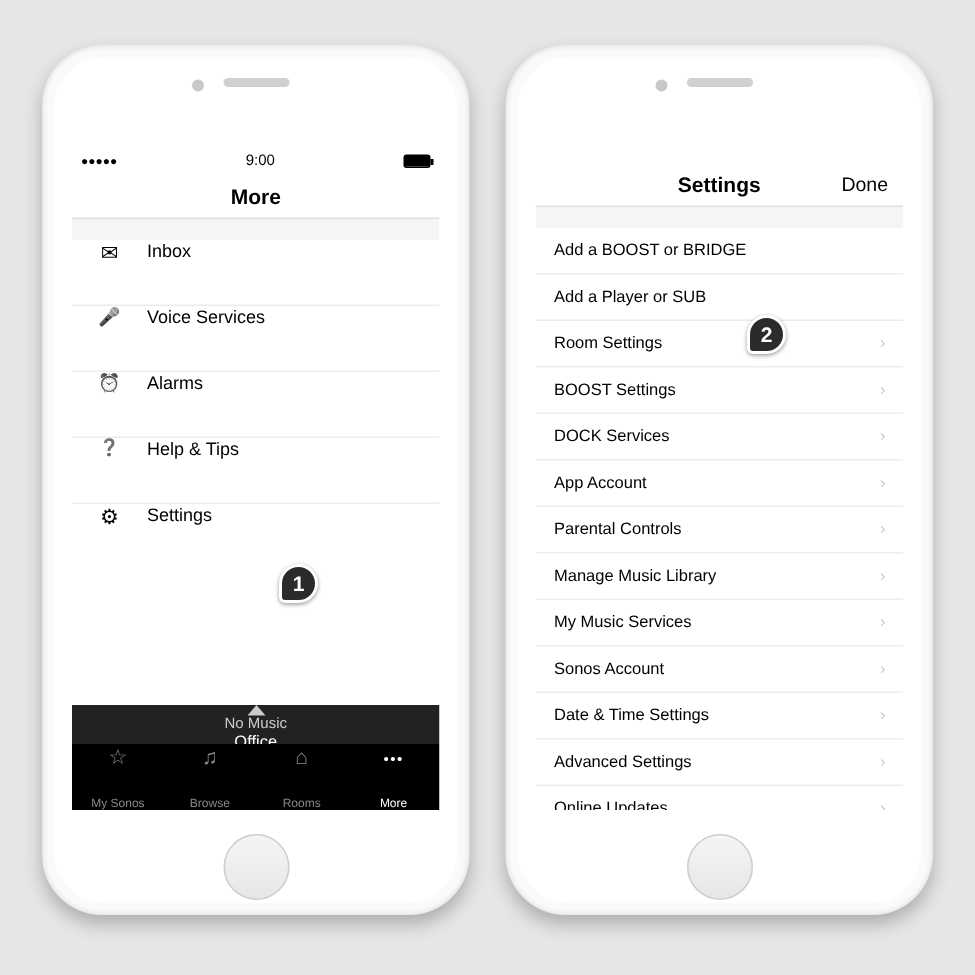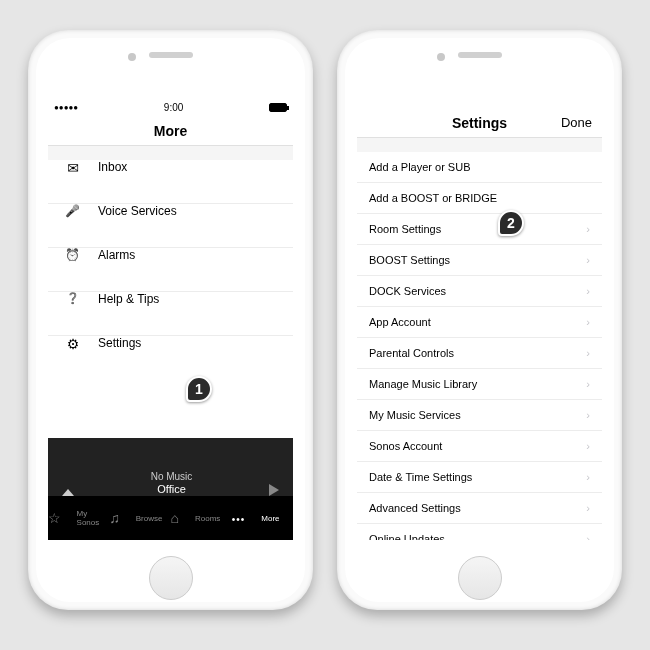--- a/index.html
+++ b/index.html
@@ -104,34 +104,35 @@
     height: 31px;
     border-bottom: 1px solid #ececec;
     padding: 0 12px;
     font-size: 11px;
     position: relative;
   }
   .chev { color: #c7c7cc; font-size: 11px; }
   
   .nowplaying {
     background: #222; color: #ccc;
-    height: 58px;
-    display: flex; align-items: flex-end; justify-content: space-between;
+    height: 26px;
+    display: flex; align-items: center; justify-content: space-between;
     padding: 0 14px;
     font-size: 10px;
+    flex-direction: column;
   }
   .np-center { text-align: center; line-height: 1.2; flex: 1; }
   .np-center .room { color: #fff; font-size: 11px; font-weight: 400; }
   
   .tabbar {
     background: #000; color: #888;
     display: flex; height: 44px;
   }
   .tab {
-    flex: 1; display: flex; flex-direction: row; align-items: center; justify-content: flex-start;
+    flex: 1; display: flex; flex-direction: column; align-items: center; justify-content: space-between;
     font-size: 8px; gap: 16px;
   }
   .tab .ticon { font-size: 14px; }
   .tab.active { color: #fff; }
   
   .ic-inbox::before { content: "✉"; }
   .ic-mic::before { content: "🎤"; filter: grayscale(1); font-size:12px;}
   .ic-plus::before { content: "+"; font-weight: 600; font-size: 16px; }
   .ic-alarm::before { content: "⏰"; filter: grayscale(1); font-size:12px;}
   .ic-help::before { content: "❓"; filter: grayscale(1); font-size:11px;}
@@ -251,24 +252,24 @@
 
       <div class="navbar">
         <span>Settings</span>
         <span class="nav-right">Done</span>
       </div>
 
       <div class="list" id="settings-list">
         <div class="spacer"></div>
 
       <div class="settings-row">
+            <span>Add a BOOST or BRIDGE</span>
+          </div>
+          <div class="settings-row">
             <span>Add a Player or SUB</span>
-          </div>
-          <div class="settings-row">
-            <span>Add a BOOST or BRIDGE</span>
           </div>
           <div class="settings-row">
             <span>Room Settings</span>
             <span class="chev">›</span>
           </div>
           <div class="settings-row">
             <span>BOOST Settings</span>
             <span class="chev">›</span>
           </div>
           <div class="settings-row">

